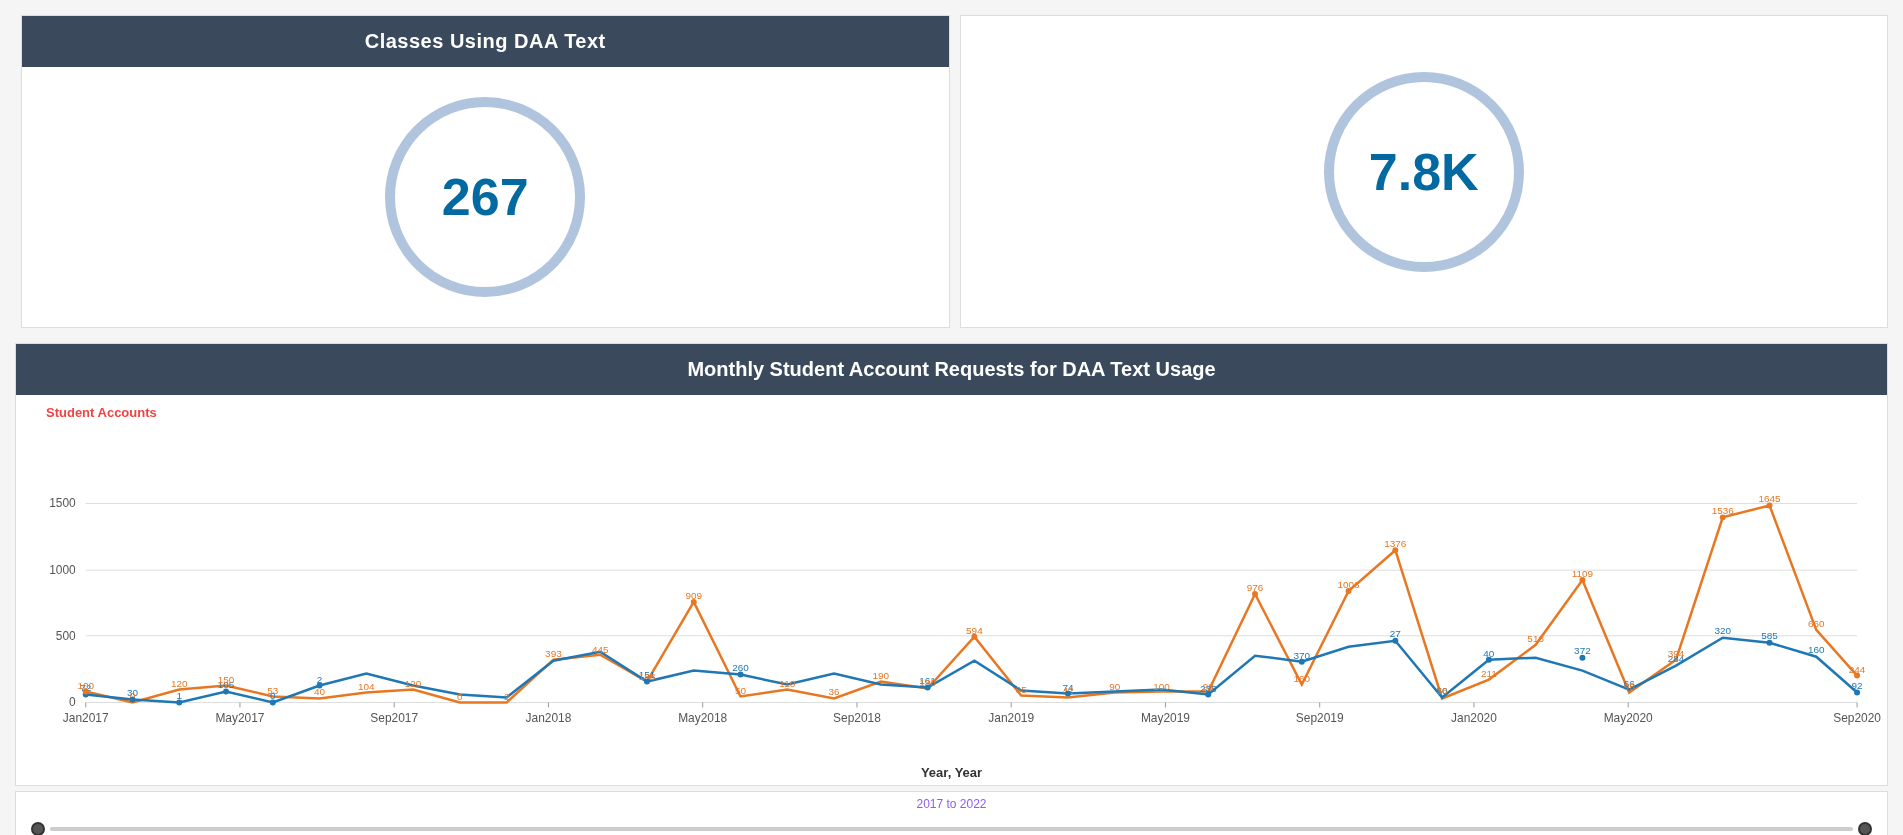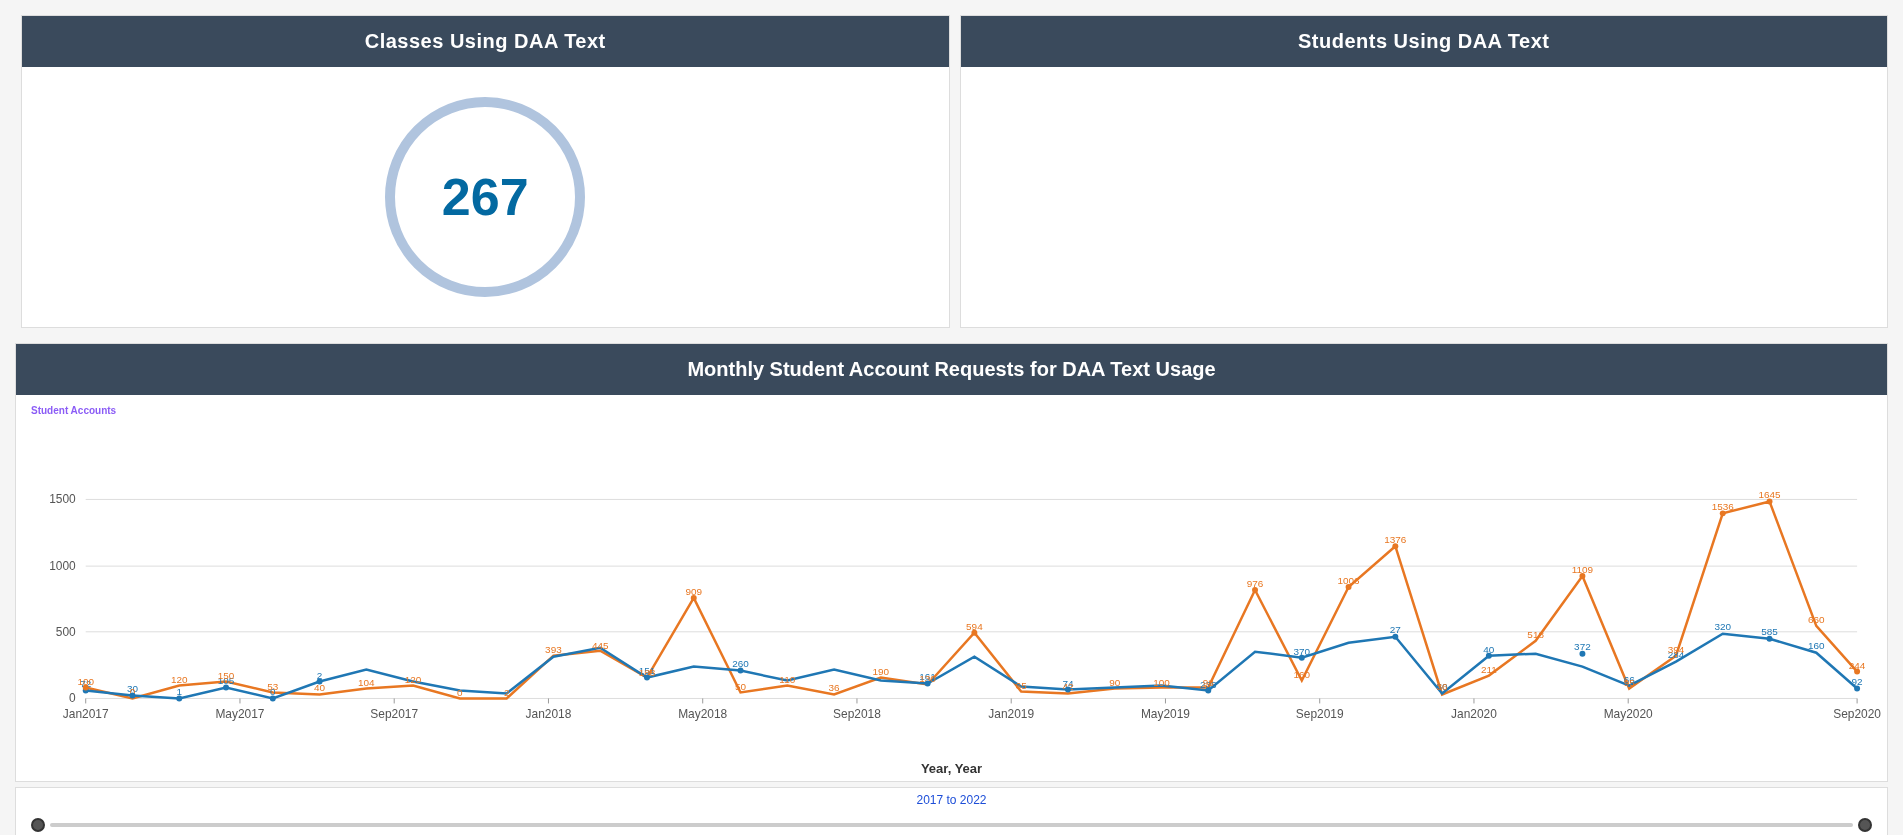--- a/index.html
+++ b/index.html
@@ -75,24 +75,24 @@
       font-size: 20px;
       font-weight: bold;
     }
 
     .chart-container {
       padding: 10px 10px 5px 10px;
       position: relative;
     }
 
     .chart-y-label {
-      font-size: 10px;
-      color: #8b5cf6;
+      font-size: 13px;
+      color: #ef4444;
       margin-bottom: 3px;
-      margin-left: 5px;
+      margin-left: 20px;
       font-weight: bold;
     }
 
     svg.line-chart {
       display: block;
       width: 100%;
       overflow: visible;
     }
 
     .chart-x-label {
@@ -106,21 +106,21 @@
     .timeline-bar {
       display: flex;
       align-items: center;
       padding: 8px 0 4px 0;
       position: relative;
     }
 
     .timeline-label-center {
       text-align: center;
       font-size: 12px;
-      color: #1d4ed8;
+      color: #8b5cf6;
     }
 
     .timeline-track {
       flex: 1;
       height: 4px;
       background: #ccc;
       border-radius: 2px;
       position: relative;
       margin: 0 5px;
     }
@@ -140,21 +140,25 @@
 <div class="top-row">
   <div class="stat-card">
     <div class="stat-card-header">Classes Using DAA Text</div>
     <div class="stat-card-body">
       <div class="circle-stat">
         <span class="circle-stat-value">267</span>
       </div>
     </div>
   </div>
   <div class="stat-card">
-    <div class="stat-card-header">Students Using DAA Text</div>
+    <div class="stat-card-body">
+      <div class="circle-stat">
+        <span class="circle-stat-value">7.8K</span>
+      </div>
+    </div>
   </div>
 </div>
 
 <div class="chart-section">
   <div class="chart-header">Monthly Student Account Requests for DAA Text Usage</div>
   <div class="chart-container">
     <div class="chart-y-label">Student Accounts</div>
     <svg class="line-chart" viewBox="0 0 1860 340" height="340">
 
       <line x1="60" y1="280" x2="1840" y2="280" stroke="#ddd" stroke-width="1"></line>

